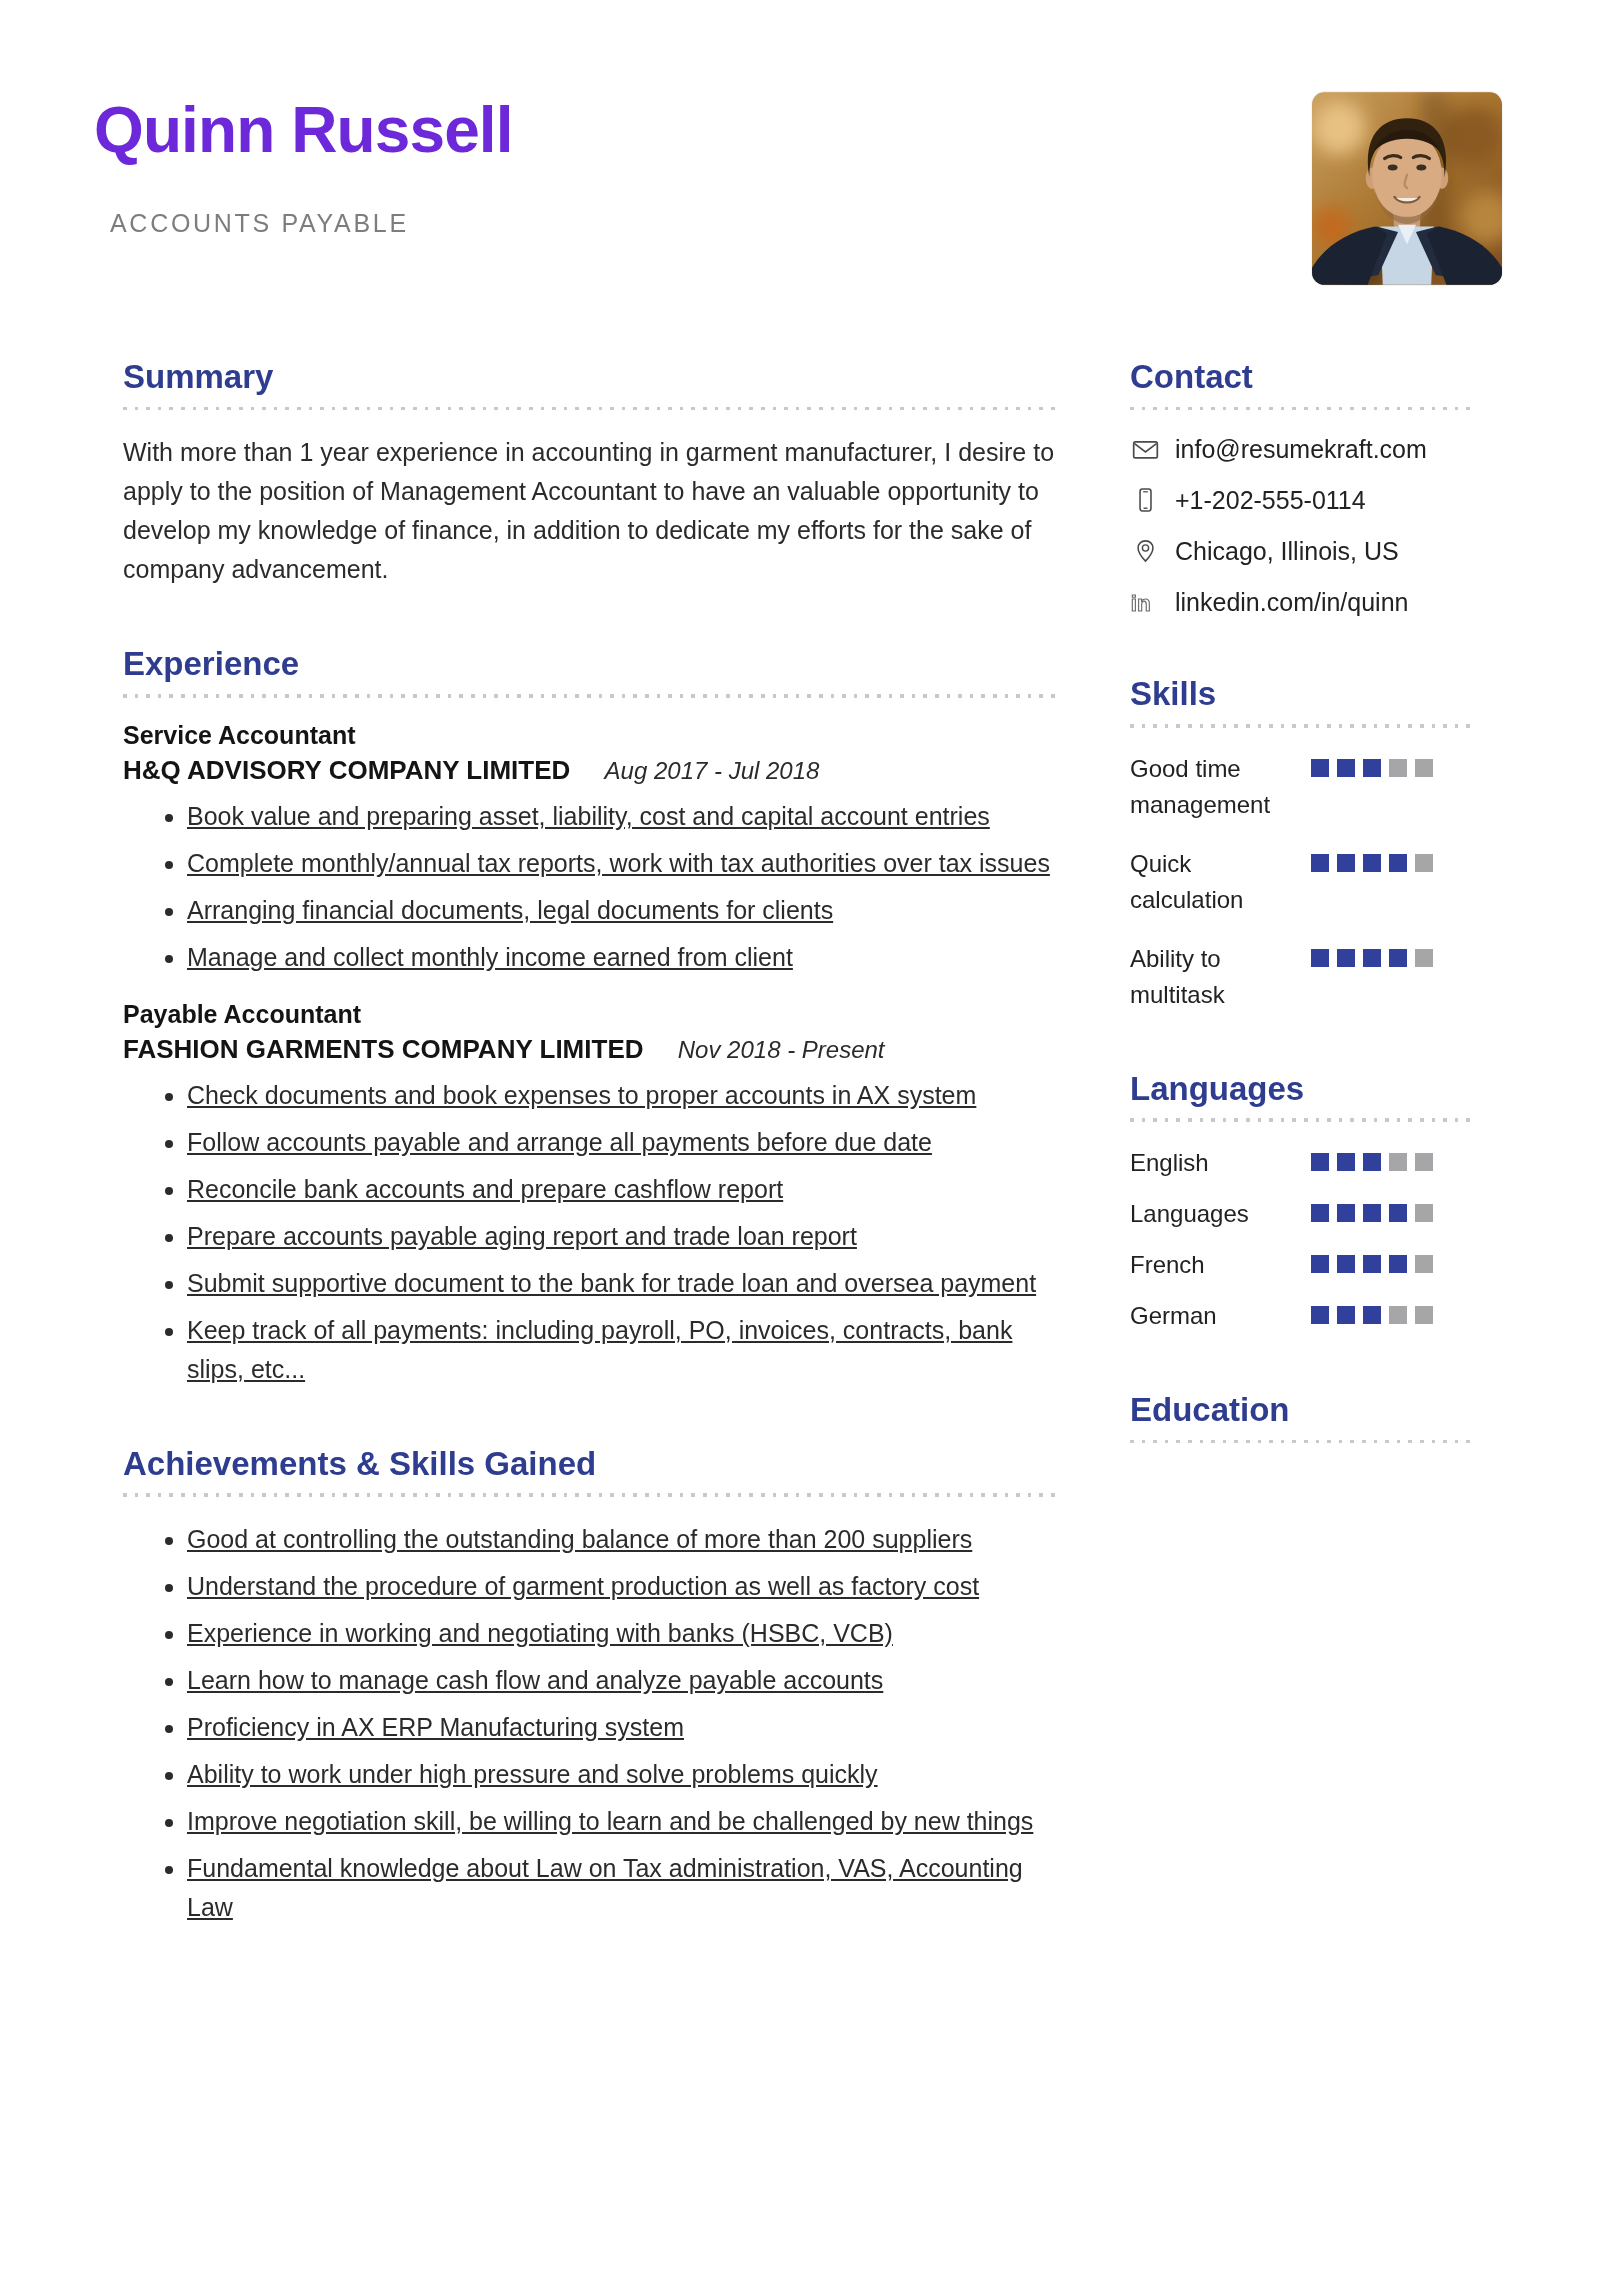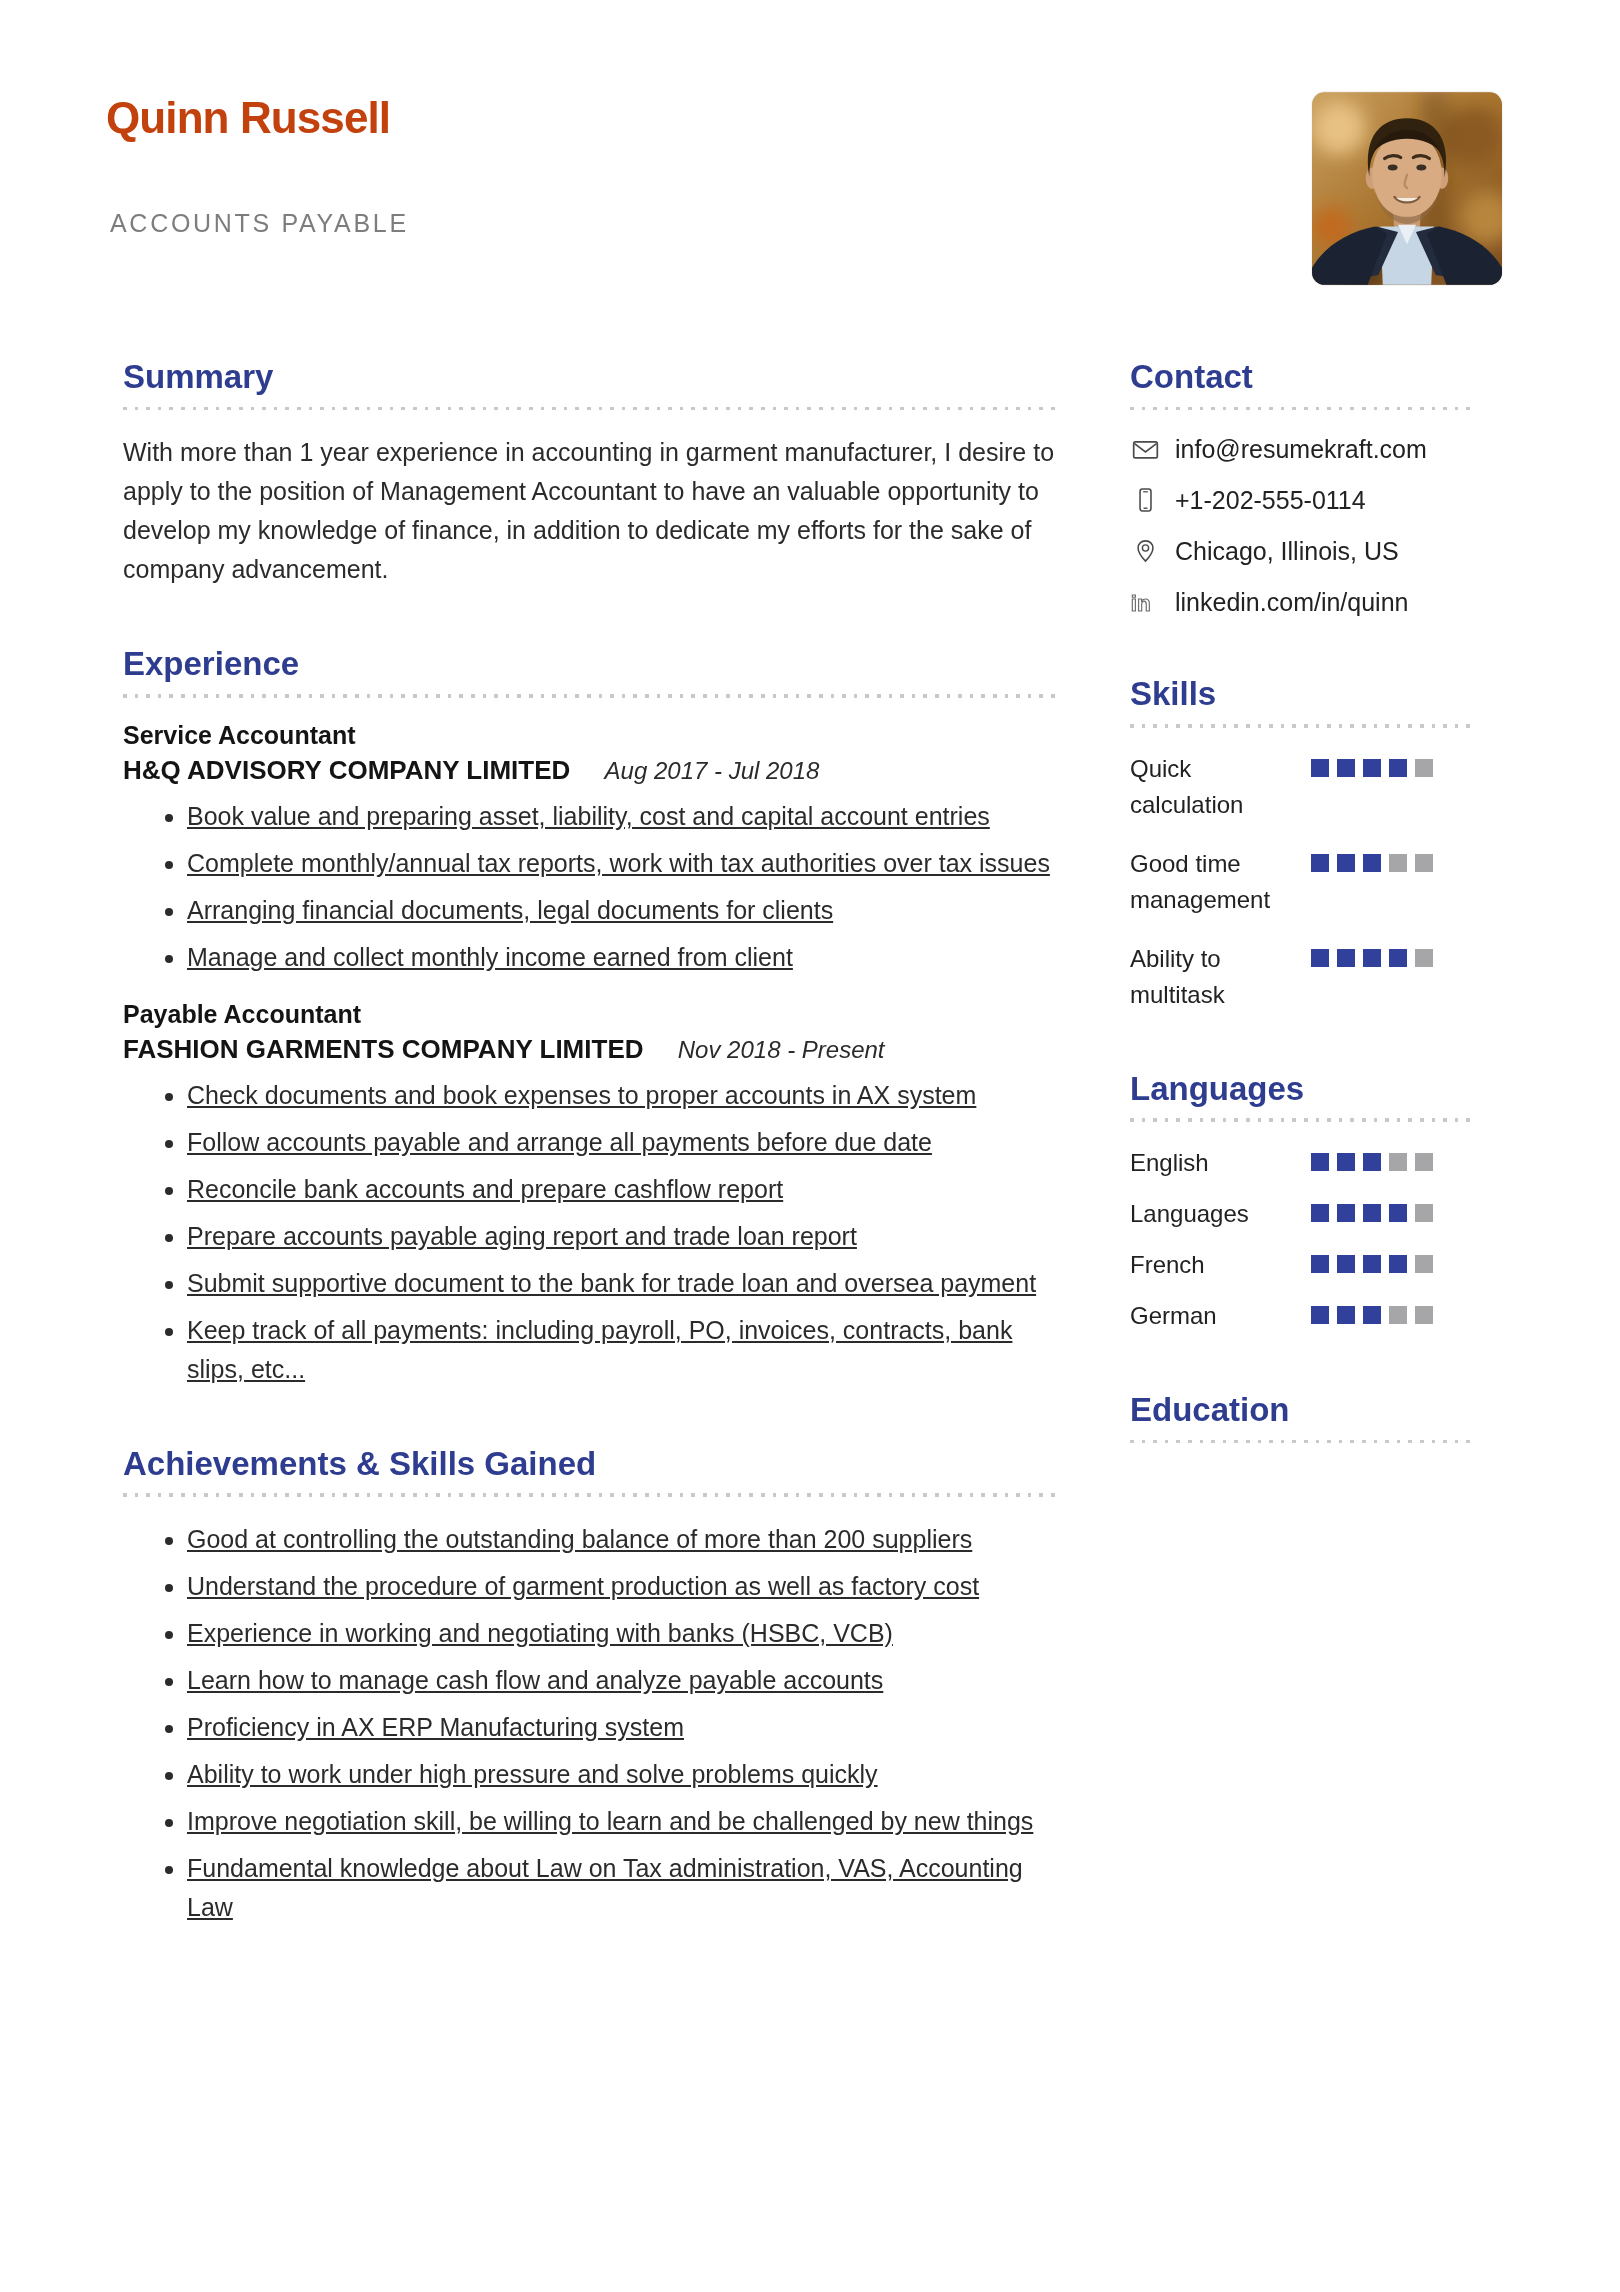--- a/index.html
+++ b/index.html
@@ -6,22 +6,22 @@
   .page{
     position:relative;
     width:1620px;height:2293px;
     background:#ffffff;
     font-family:"Liberation Sans","DejaVu Sans",sans-serif;
     color:#2b2b2b;
     overflow:hidden;
   }
   
   .person-name{
-    position:absolute;left:106px;top:93px;
-    font-size:44px;font-weight:bold;color:#c2410c;
+    position:absolute;left:94px;top:93px;
+    font-size:64px;font-weight:bold;color:#6d28d9;
     letter-spacing:-0.9px;margin:0;
   }
   .person-title{
     position:absolute;left:110px;top:209px;
     font-size:25px;color:#7d7d7d;letter-spacing:2.7px;font-weight:400;
   }
   .photo{
     position:absolute;left:1312px;top:92px;width:190px;height:193px;
     border-radius:12.5px;overflow:hidden;box-shadow:0 0 0 0.9px rgba(0,0,0,0.05);
   }
@@ -237,37 +237,37 @@
           </li>
         </ul>
     </section>
 
     <section class="skills-sec">
       <h2 class="sec-head">Skills</h2>
       <div class="dots"></div>
       <div class="meter-list">
 
           <div class="meter-row">
+            <div class="meter-label">Good time management</div>
+            <div class="squares">
+              <span class="sq on"></span>
+              <span class="sq on"></span>
+              <span class="sq on"></span>
+              <span class="sq off"></span>
+              <span class="sq off"></span>
+            </div>
+          </div>
+
+          <div class="meter-row">
             <div class="meter-label">Quick calculation</div>
             <div class="squares">
               <span class="sq on"></span>
               <span class="sq on"></span>
               <span class="sq on"></span>
               <span class="sq on"></span>
-              <span class="sq off"></span>
-            </div>
-          </div>
-
-          <div class="meter-row">
-            <div class="meter-label">Good time management</div>
-            <div class="squares">
-              <span class="sq on"></span>
-              <span class="sq on"></span>
-              <span class="sq on"></span>
-              <span class="sq off"></span>
               <span class="sq off"></span>
             </div>
           </div>
 
           <div class="meter-row">
             <div class="meter-label">Ability to multitask</div>
             <div class="squares">
               <span class="sq on"></span>
               <span class="sq on"></span>
               <span class="sq on"></span>

